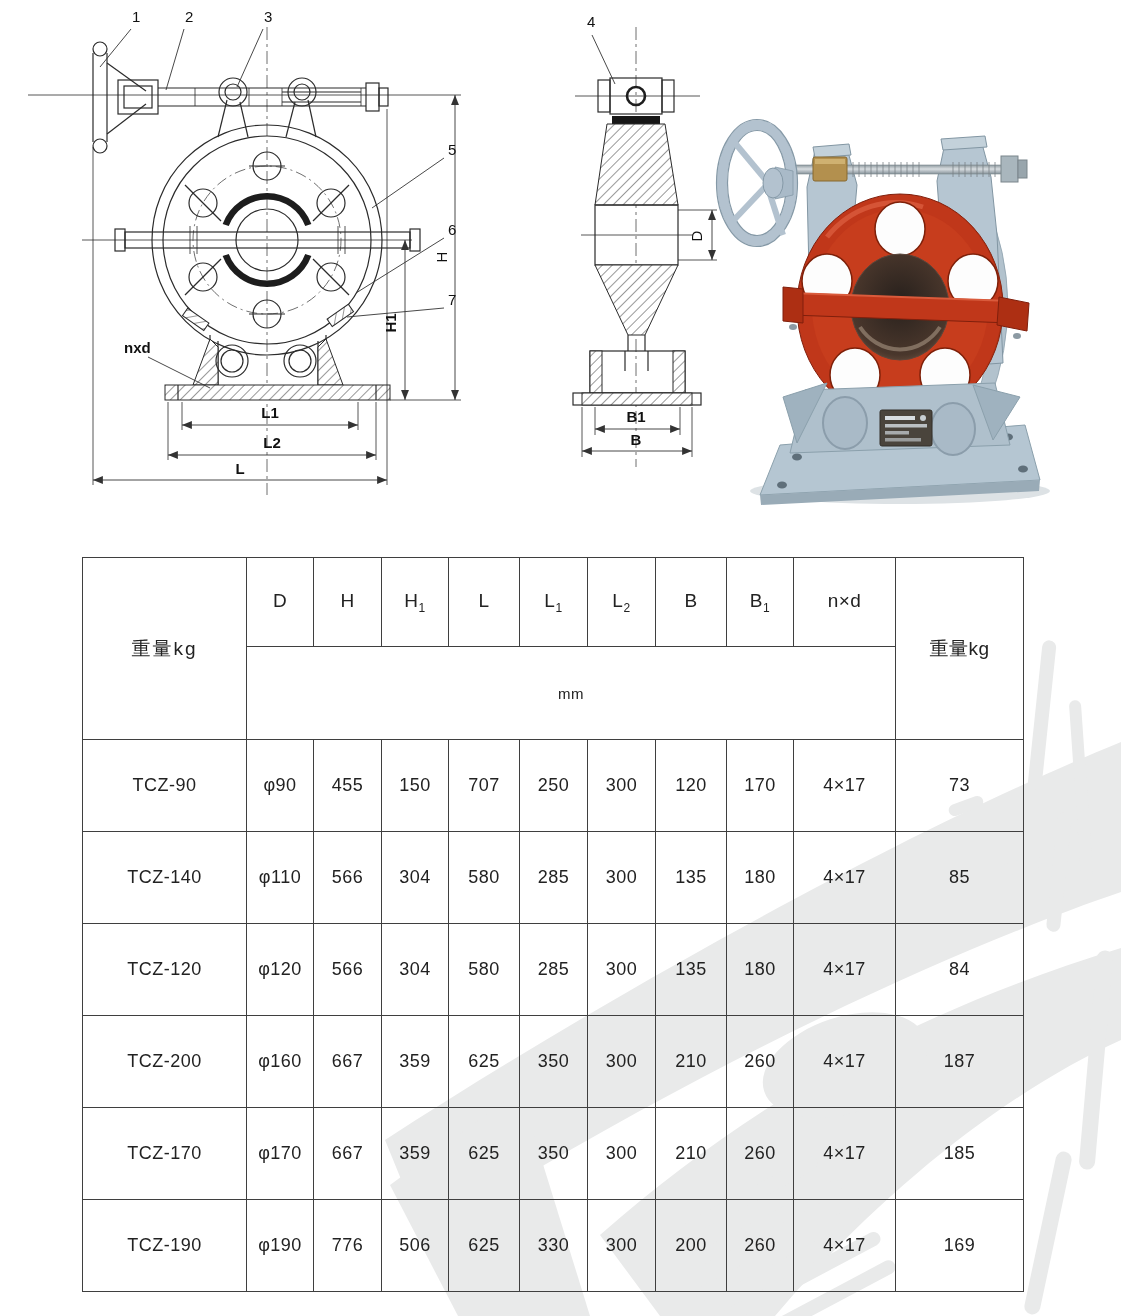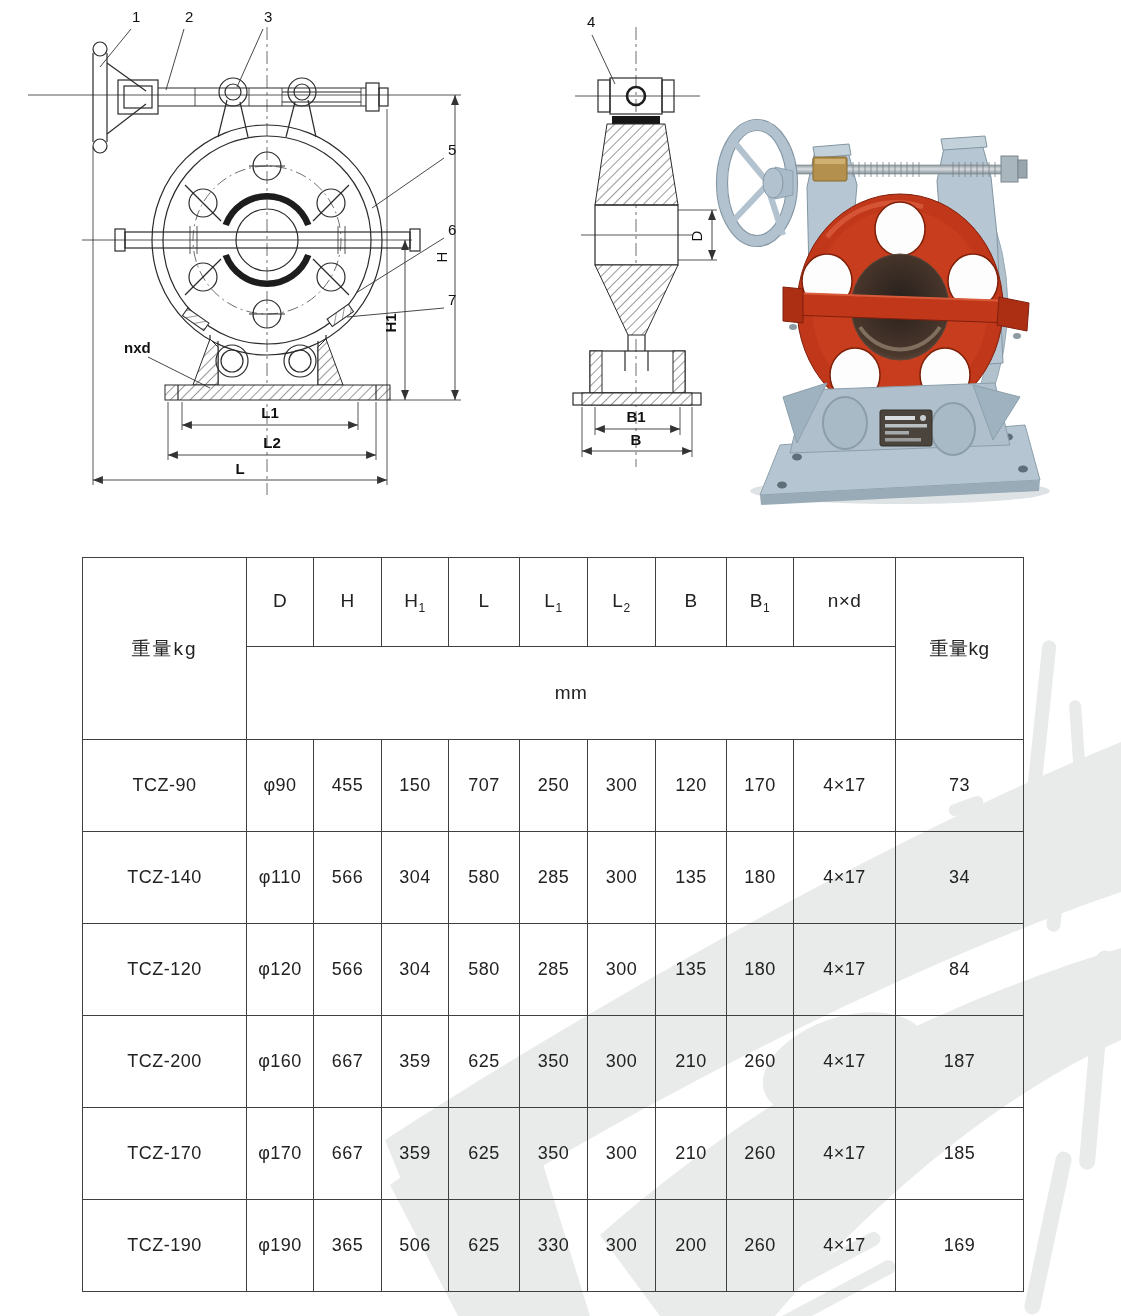--- a/index.html
+++ b/index.html
@@ -10,21 +10,21 @@
   #front-view{left:20px;top:5px;}
   #side-view{left:545px;top:5px;}
   #photo{left:695px;top:95px;}
   #legend{position:absolute;left:0;top:503px;width:100%;display:flex;justify-content:center;
           gap:32px;font-size:25px;font-weight:700;letter-spacing:1px;color:#0a0a0a;z-index:1;}
   table.spec{position:absolute;left:82px;top:557px;width:941px;border-collapse:collapse;
              table-layout:fixed;z-index:2;color:#222;}
   .spec td{border:1px solid #3f3f3f;text-align:center;vertical-align:middle;
            letter-spacing:.5px;background:transparent;padding:0;font-size:18px;}
   .spec .h1row td{height:88px;font-size:19px;}
-  .spec .unitrow td{height:92px;font-size:19px;}
+  .spec .unitrow td{height:92px;font-size:15px;}
   .spec .drow td{height:91px;}
   .spec .modelh{font-size:19px;letter-spacing:2px;}
   sub.sb{font-size:12px;}
   
   .ol{fill:none;stroke:#2b2b2b;stroke-width:1.2;}
   .th{fill:none;stroke:#2b2b2b;stroke-width:.8;}
   .cl{fill:none;stroke:#4a4a4a;stroke-width:.8;stroke-dasharray:13 4 3 4;}
   .cl2{fill:none;stroke:#4a4a4a;stroke-width:.8;stroke-dasharray:11 4 2 4;}
   .dim{fill:none;stroke:#333;stroke-width:.9;}
   .lead{stroke:#333;stroke-width:.9;}
@@ -427,21 +427,21 @@
         <td>TCZ-140</td>
         <td>φ110</td>
         <td>566</td>
         <td>304</td>
         <td>580</td>
         <td>285</td>
         <td>300</td>
         <td>135</td>
         <td>180</td>
         <td>4×17</td>
-        <td>34</td>
+        <td>85</td>
       </tr>
       <tr class="drow">
         <td>TCZ-120</td>
         <td>φ120</td>
         <td>566</td>
         <td>304</td>
         <td>580</td>
         <td>285</td>
         <td>300</td>
         <td>135</td>
@@ -471,21 +471,21 @@
         <td>350</td>
         <td>300</td>
         <td>210</td>
         <td>260</td>
         <td>4×17</td>
         <td>185</td>
       </tr>
       <tr class="drow">
         <td>TCZ-190</td>
         <td>φ190</td>
-        <td>365</td>
+        <td>776</td>
         <td>506</td>
         <td>625</td>
         <td>330</td>
         <td>300</td>
         <td>200</td>
         <td>260</td>
         <td>4×17</td>
         <td>169</td>
       </tr>
     </tbody>

